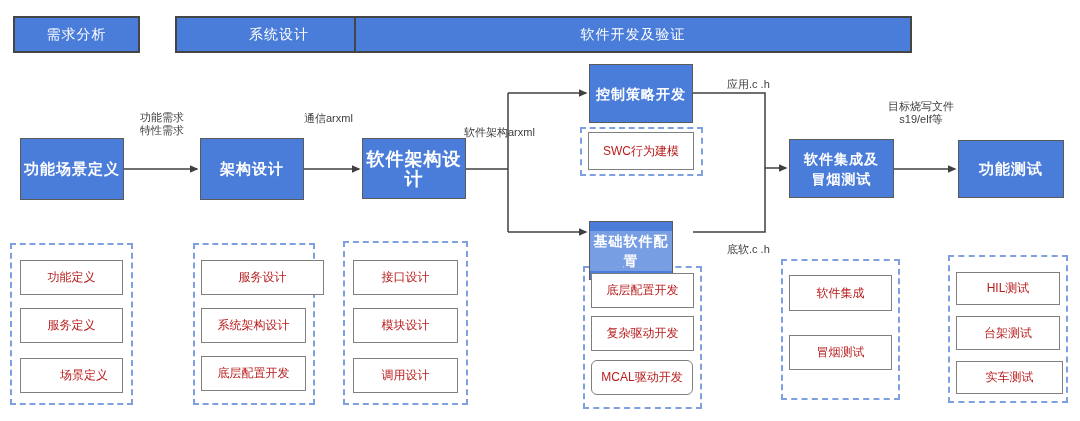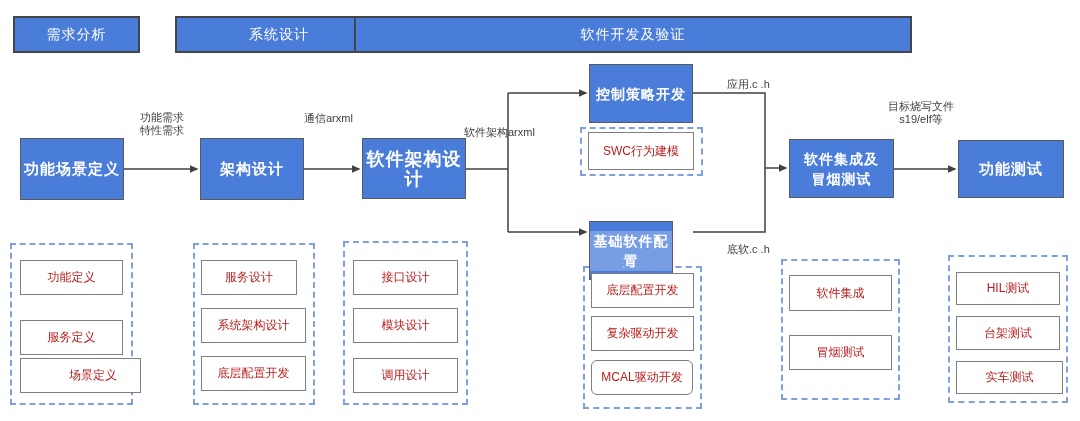--- a/index.html
+++ b/index.html
@@ -86,25 +86,25 @@
   <div class="lbl" style="left:464px; top:126px;">软件架构arxml</div>
   <div class="lbl" style="left:727px; top:78px;">应用.c .h</div>
   <div class="lbl" style="left:727px; top:243px;">底软.c .h</div>
   <div class="lbl center" style="left:878px; top:100px; width:86px;">
     <div>目标烧写文件</div>
     <div>s19/elf等</div>
   </div>
 
   <div class="dashed-group" style="left:10px; top:243px; width:123px; height:162px;"></div>
   <div class="sub" style="left:20px; top:260px; width:103px; height:35px;">功能定义</div>
-  <div class="sub" style="left:20px; top:320px; width:103px; height:35px;">服务定义</div>
-  <div class="sub" style="left:20px; top:358px; width:121px; height:35px;padding-left:25px;">场景定义</div>
+  <div class="sub" style="left:20px; top:308px; width:103px; height:35px;">服务定义</div>
+  <div class="sub" style="left:20px; top:358px; width:103px; height:35px;padding-left:25px;">场景定义</div>
 
   <div class="dashed-group" style="left:193px; top:243px; width:122px; height:162px;"></div>
-  <div class="sub" style="left:201px; top:260px; width:96px; height:35px;">服务设计</div>
+  <div class="sub" style="left:201px; top:260px; width:123px; height:35px;">服务设计</div>
   <div class="sub" style="left:201px; top:308px; width:105px; height:35px;">系统架构设计</div>
   <div class="sub" style="left:201px; top:356px; width:105px; height:35px;">底层配置开发</div>
 
   <div class="dashed-group" style="left:343px; top:241px; width:125px; height:164px;"></div>
   <div class="sub" style="left:353px; top:260px; width:105px; height:35px;">接口设计</div>
   <div class="sub" style="left:353px; top:308px; width:105px; height:35px;">模块设计</div>
   <div class="sub" style="left:353px; top:358px; width:105px; height:35px;">调用设计</div>
 
   <div class="dashed-group" style="left:583px; top:266px; width:119px; height:143px;"></div>
   <div class="sub" style="left:591px; top:273px; width:103px; height:35px;">底层配置开发</div>

